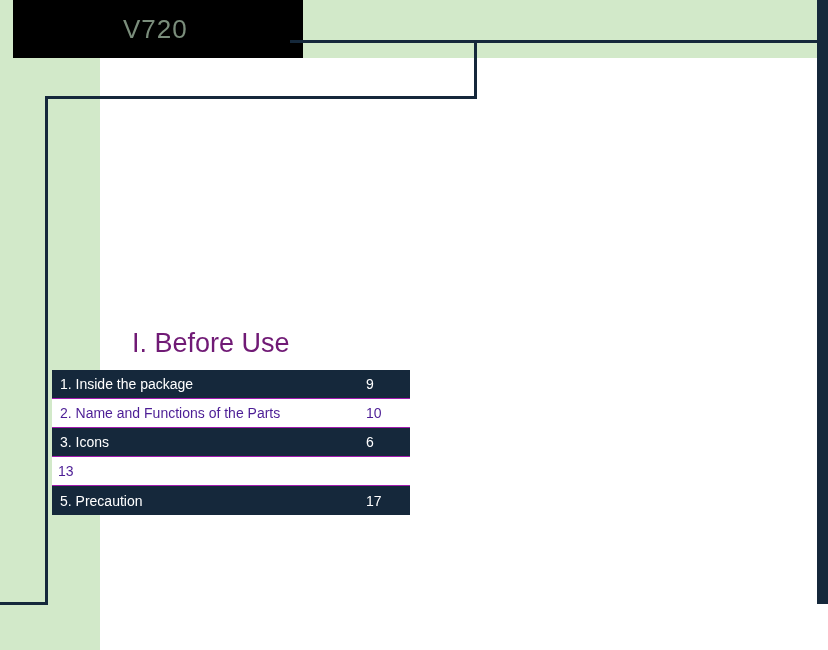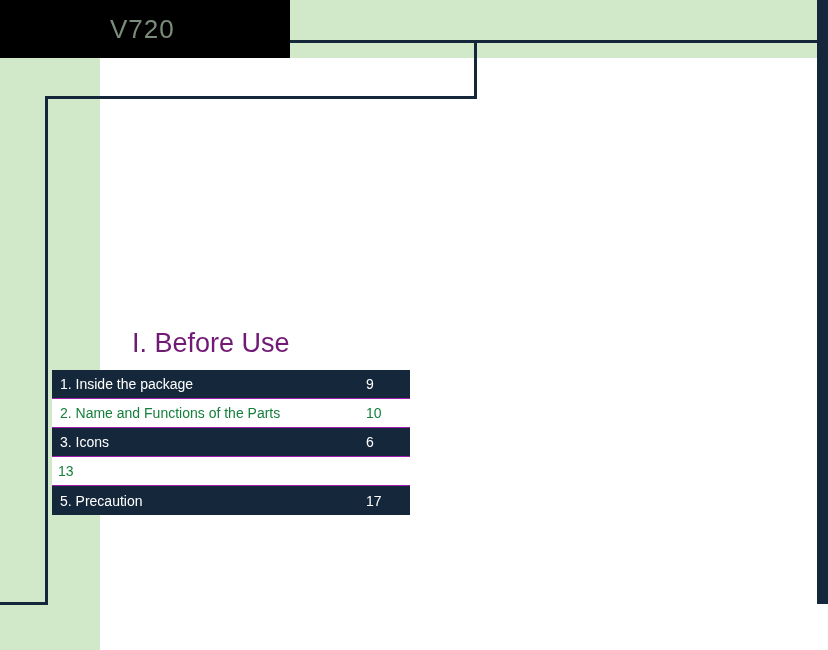--- a/index.html
+++ b/index.html
@@ -2,21 +2,21 @@
 <html><head>
 <meta charset="utf-8">
 <style>
   * { box-sizing: border-box; margin: 0; padding: 0; }
   html, body { width: 828px; height: 650px; font-family: Arial, Helvetica, sans-serif; }
   body { position: relative; background: #d2e9c9; overflow: hidden; }
 
   
   .top-black {
     position: absolute;
-    top: 0; left: 0;
+    top: 0; left: 13px;
     width: 290px; height: 58px;
     background: #000;
     color: #7a8d7b;
     font-size: 26px;
     letter-spacing: 1px;
     display: flex;
     align-items: center;
     padding-left: 110px;
   }
 
@@ -94,21 +94,21 @@
     align-items: center;
     height: 29px;
     border-bottom: 1px solid #a21caf;
   }
   .toc-row.dark {
     background: #15283b;
     color: #fff;
   }
   .toc-row.light {
     background: #fff;
-    color: #15803d;
+    color: #4c1d95;
     align-items: center;
   }
   .toc-title {
     flex: 1;
     padding-left: 8px;
     white-space: nowrap;
   }
   .toc-page {
     width: 50px;
     text-align: left;

